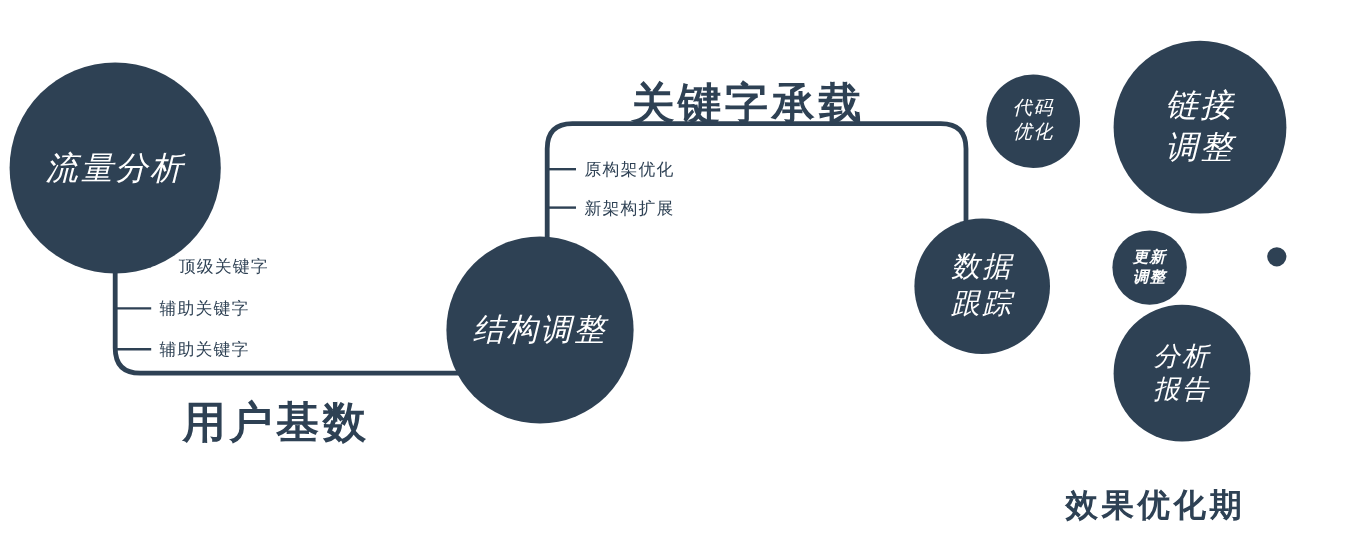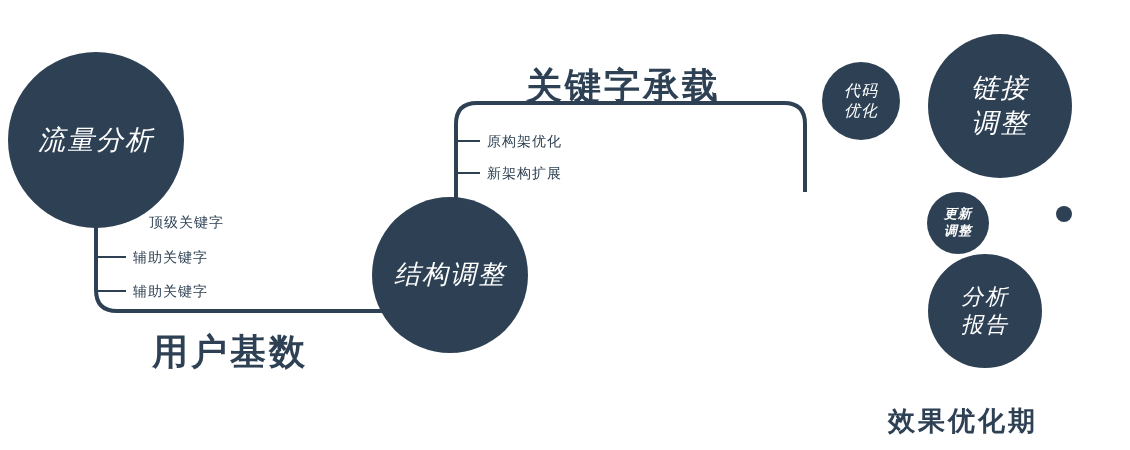--- a/index.html
+++ b/index.html
@@ -92,20 +92,24 @@
   </svg>
 
   <div class="node node-traffic">
     <span>流量分析</span>
   </div>
 
   <div class="node node-structure">
     <span>结构调整</span>
   </div>
 
+  <div class="node node-tracking">
+    <span>数据
+跟踪</span>
+  </div>
 
   <div class="node node-code">
     <span>代码
 优化</span>
   </div>
 
   <div class="node node-link">
     <span>链接
 调整</span>
   </div>

